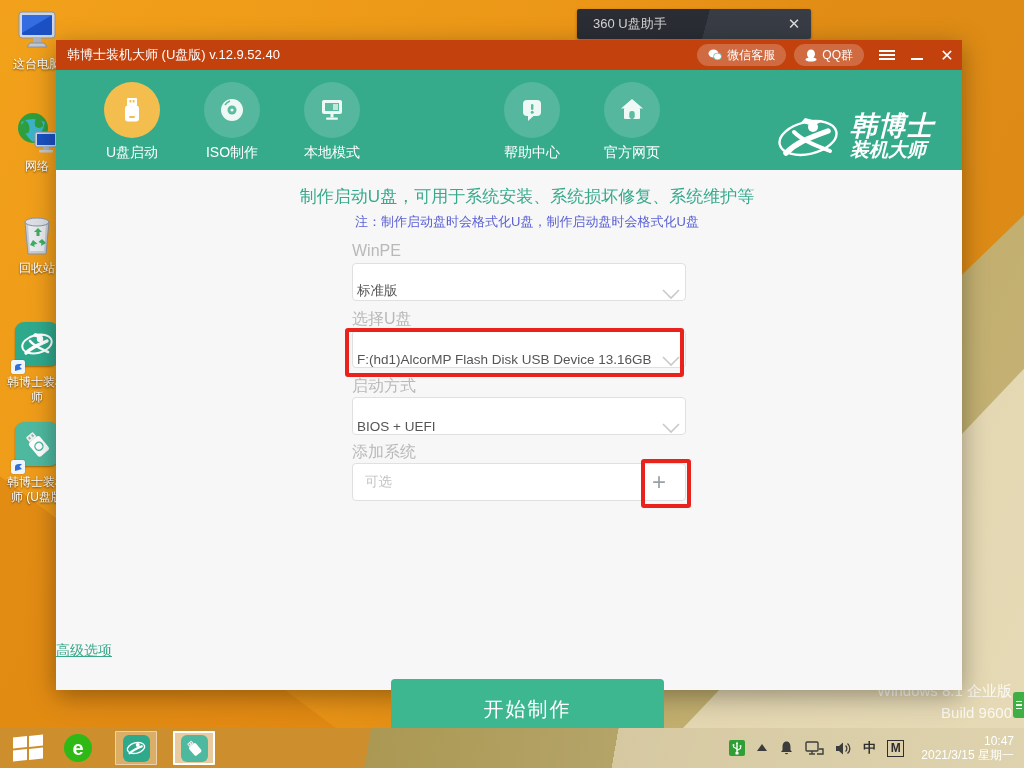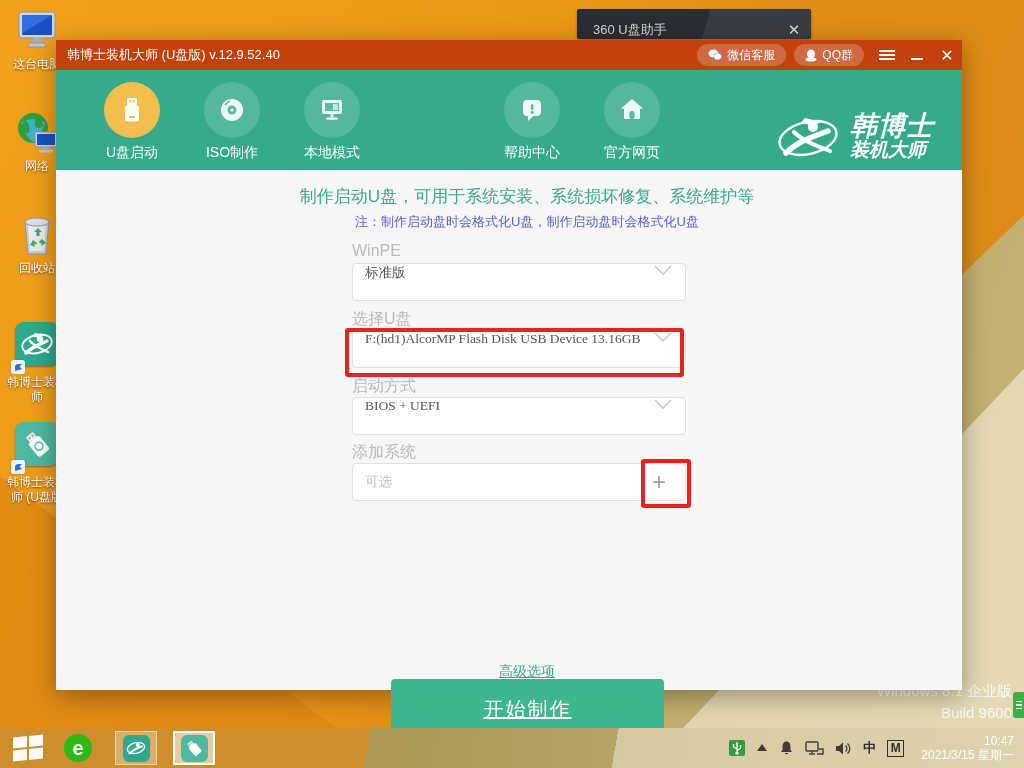--- a/index.html
+++ b/index.html
@@ -26,21 +26,21 @@
   .shortcut-arrow { position:absolute; left:-2px; bottom:-2px; width:14px; height:14px;
     background:#eef4fb; border-radius:2px; box-shadow:0 0 1px rgba(0,0,0,.5);
     display:flex; align-items:center; justify-content:center; }
   .app-tile { width:44px; height:44px; margin:2px auto; border-radius:9px;
     display:flex; align-items:center; justify-content:center;
     box-shadow:0 1px 2px rgba(0,0,0,.35); }
 
   
   .bar360 { position:absolute; left:577px; top:9px; width:234px; height:30px;
     background:linear-gradient(105deg,#2a2d34 0%,#2a2d34 55%,#383c44 55%,#383c44 100%);
-    border-radius:2px; display:flex; align-items:flex-end; box-shadow:0 1px 3px rgba(0,0,0,.35); }
+    border-radius:2px; display:flex; align-items:center; box-shadow:0 1px 3px rgba(0,0,0,.35); }
   .bar360 .t { color:#d4d4d4; font-size:13px; margin-left:16px; flex:1; }
   .bar360 .x { color:#dcdcdc; font-size:15px; width:34px; text-align:center; cursor:pointer; }
 
   
   .win { position:absolute; left:56px; top:40px; width:906px; height:650px;
     background:#f7f7f8; box-shadow:0 6px 24px rgba(0,0,0,.35); z-index:5; }
   .titlebar { position:absolute; left:0; top:0; right:0; height:30px; background:#c2410c;
     display:flex; align-items:center; color:#fff; }
   .titlebar .title { font-size:13px; margin-left:11px; flex:1; }
   .pill { background:rgba(255,255,255,.22); border-radius:11px; color:#fff; font-size:12px;
@@ -65,37 +65,37 @@
 
   .content { position:absolute; left:0; top:130px; right:0; bottom:0; }
   .heading { position:absolute; top:15px; left:0; width:942px; text-align:center;
     font-size:17px; color:#36a98b; }
   .note { position:absolute; top:43px; left:0; width:942px; text-align:center;
     font-size:13px; color:#5a61d2; }
 
   .field { position:absolute; left:296px; width:334px; }
   .field-label { font-size:16px; color:#b9b9b9; height:17px; margin-bottom:4px; }
   .select { height:38px; background:#fff; border:1px solid #e0e0e0; border-radius:4px;
-    display:flex; align-items:flex-start; padding:0 12px; cursor:pointer;font-family:Liberation Serif, serif; }
+    display:flex; align-items:flex-end; padding:0 4px; cursor:pointer; }
   .select-value { font-size:13.5px; color:#555; white-space:nowrap; overflow:hidden; flex:1; }
   .chevron { flex:0 0 auto; margin-left:4px; }
   .inputrow { position:relative; height:38px; background:#fff; border:1px solid #e0e0e0;
     border-radius:4px; display:flex; align-items:center; padding:0 12px; }
   .placeholder { font-size:13.5px; color:#c3c3c3; flex:1; }
   .plusbtn { position:absolute; right:6px; top:0; bottom:0; width:40px; display:flex;
     align-items:center; justify-content:center; font-size:24px; font-weight:300;
     color:#9aa0a6; cursor:pointer; }
 
   .red-box { position:absolute; border:4px solid #e9231b; border-radius:3px; z-index:9; pointer-events:none; }
 
-  .adv-link { position:absolute; top:492px; left:0; width:942px; text-align:center; }
+  .adv-link { position:absolute; top:471px; left:0; width:942px; }
   .adv-link span { font-size:14px; color:#3aa98b; text-decoration:underline; cursor:pointer; }
   .start-btn { position:absolute; left:335px; top:509px; width:273px; height:60px;
     background:#3db78f; border-radius:4px; color:#fff; font-size:20px; letter-spacing:2px;
-    display:flex; align-items:center; justify-content:center; cursor:pointer;text-decoration:underline; }
+    display:flex; align-items:center; justify-content:center; cursor:pointer; }
 
   .tools { position:absolute; left:220px; top:578px; width:556px; display:flex; justify-content:space-between; }
   .tool { width:84px; text-align:center; cursor:pointer; }
   .tool-box { width:46px; height:40px; margin:0 auto; background:#fff; border:1px solid #c4e6d9;
     border-radius:9px; display:flex; align-items:center; justify-content:center; }
 
   
   .watermark { position:absolute; right:12px; top:682px; text-align:right;
     color:rgba(255,255,255,.82); z-index:2; }
   .watermark .w1 { font-size:15px; }

